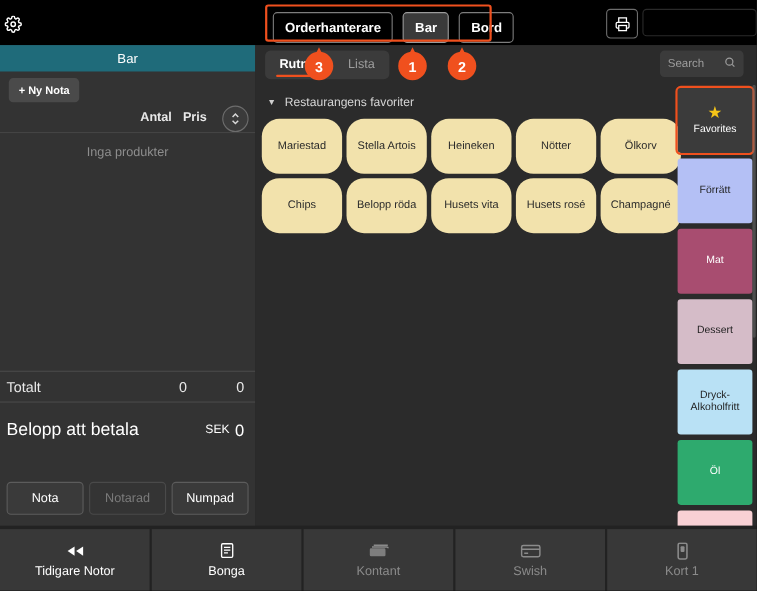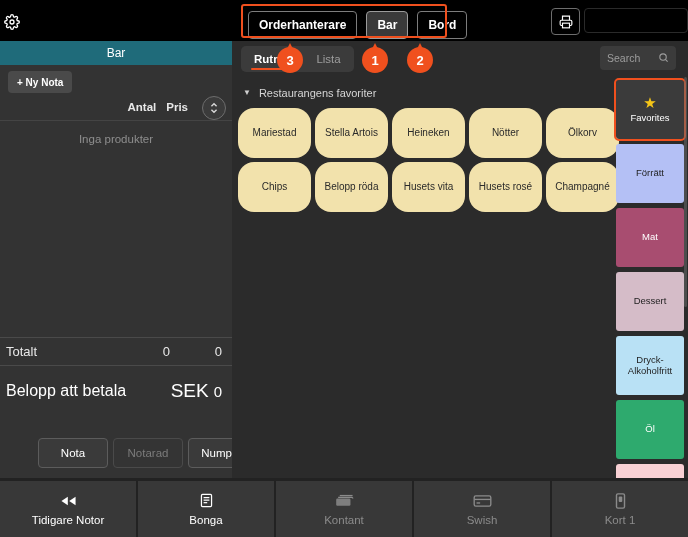--- a/index.html
+++ b/index.html
@@ -212,36 +212,35 @@
     display: flex;
     align-items: center;
     color: #ffffff;
   }
   .amount-label {
     padding-left: 6px;
     flex: 1;
     font-size: 16px;
   }
   .amount-cur {
-    font-size: 19px;
+    font-size: 11px;
     padding-right: 5px;
   }
   .amount-val {
     font-size: 15px;
     padding-right: 10px;
   }
   .pay-tabs {
     position: absolute;
     left: 0; bottom: 10px;
     width: 232px;
     display: flex;
     gap: 5px;
     padding: 0 6px;
     box-sizing: border-box;
-    margin-left: 32px;
   }
   .pay-tab {
     flex: 1;
     height: 28px;
     border: 1px solid #5c5c5c;
     border-radius: 4px;
     background: #3a3a3a;
     color: #ffffff;
     font-size: 11.5px;
     display: flex; align-items: center; justify-content: center;

